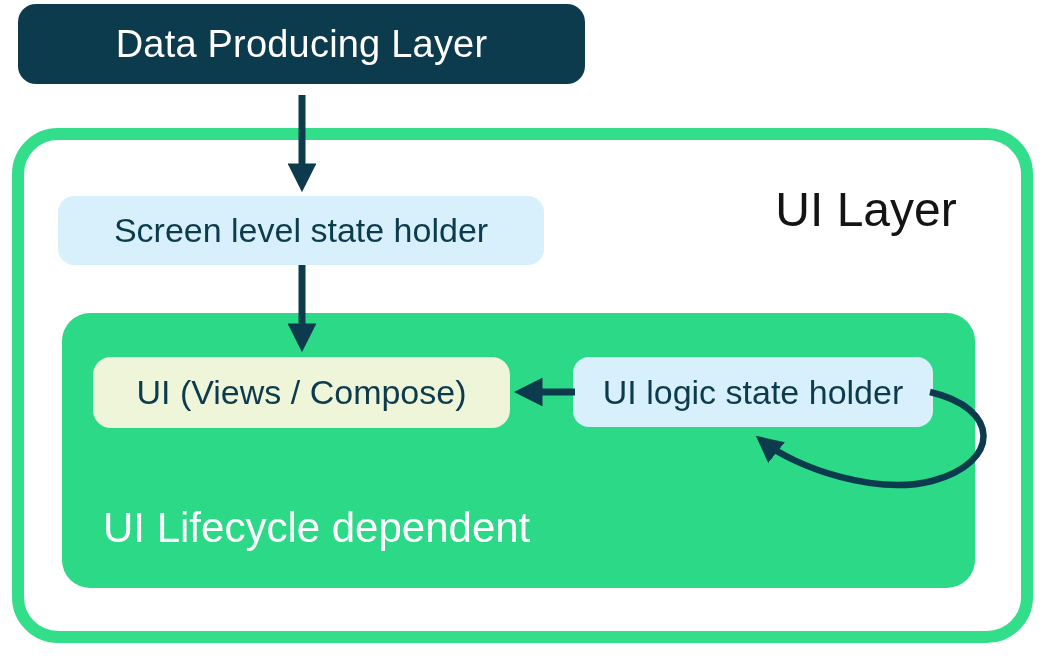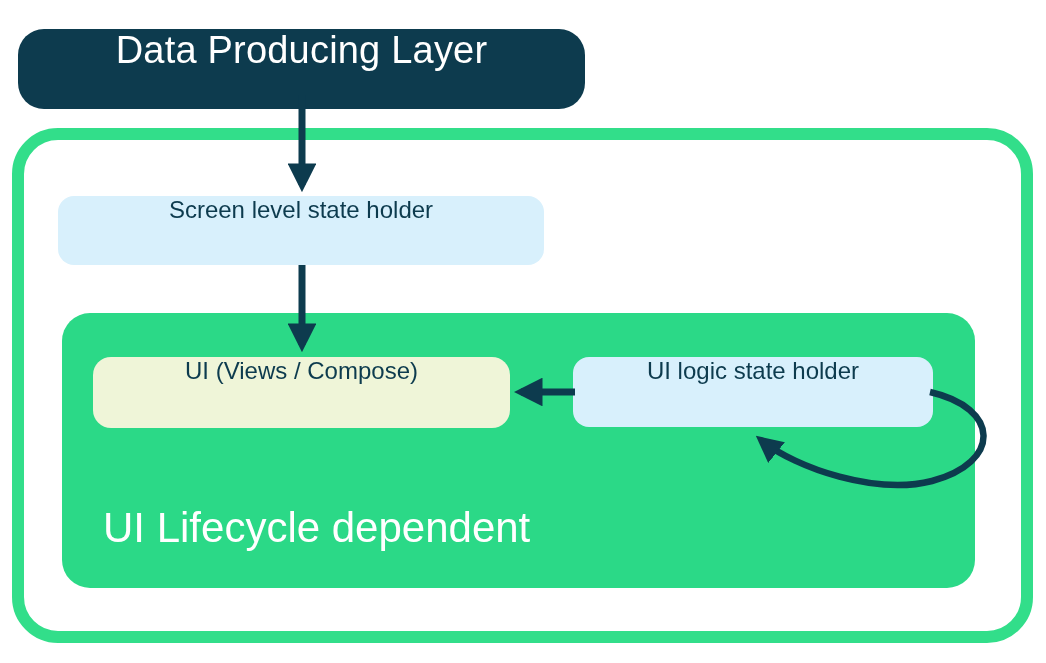--- a/index.html
+++ b/index.html
@@ -18,25 +18,25 @@
   .stage {
     position: relative;
     width: 1046px;
     height: 663px;
     background: var(--white);
     overflow: hidden;
   }
   .abs { position: absolute; }
 
   .dark-box {
-    left: 18px; top: 29px;
+    left: 18px; top: 4px;
     width: 567px; height: 80px;
     background: var(--dark-navy);
-    border-radius: 26px;
-    display: flex; justify-content: center;
+    border-radius: 18px;
+    display: flex; align-items: center; justify-content: center;
   }
   .dark-box .label {
     color: var(--white);
     font-size: 38px;
     letter-spacing: 0.2px;
   }
 
   .outer-container {
     left: 12px; top: 128px;
     width: 1021px; height: 515px;
@@ -48,23 +48,23 @@
   .ui-layer-title {
     top: 181px; right: 80px;
     width: 200px;
     text-align: center;
     font-size: 48px;
     line-height: 58px;
     color: var(--title-black);
   }
 
   .pill {
-    display: flex; justify-content: center;
+    display: flex; align-items: center; justify-content: center;
     color: var(--dark-navy);
-    font-size: 24px;
+    font-size: 34px;
   }
 
   .blue-box-1 {
     left: 58px; top: 196px;
     width: 486px; height: 69px;
     background: var(--light-blue);
     border-radius: 16px;
   }
 
   .inner-green {
@@ -116,20 +116,21 @@
   }
   #arrowhead path { fill: var(--dark-navy); }
 </style>
 </head>
 <body>
 
 <div class="stage">
 
   <div class="abs outer-container"></div>
 
+  <div class="abs ui-layer-title">UI Layer</div>
 
   <div class="abs dark-box">
     <span class="label">Data Producing Layer</span>
   </div>
 
   <div class="abs pill blue-box-1">
     <span>Screen level state holder</span>
   </div>
 
   <div class="abs inner-green"></div>

